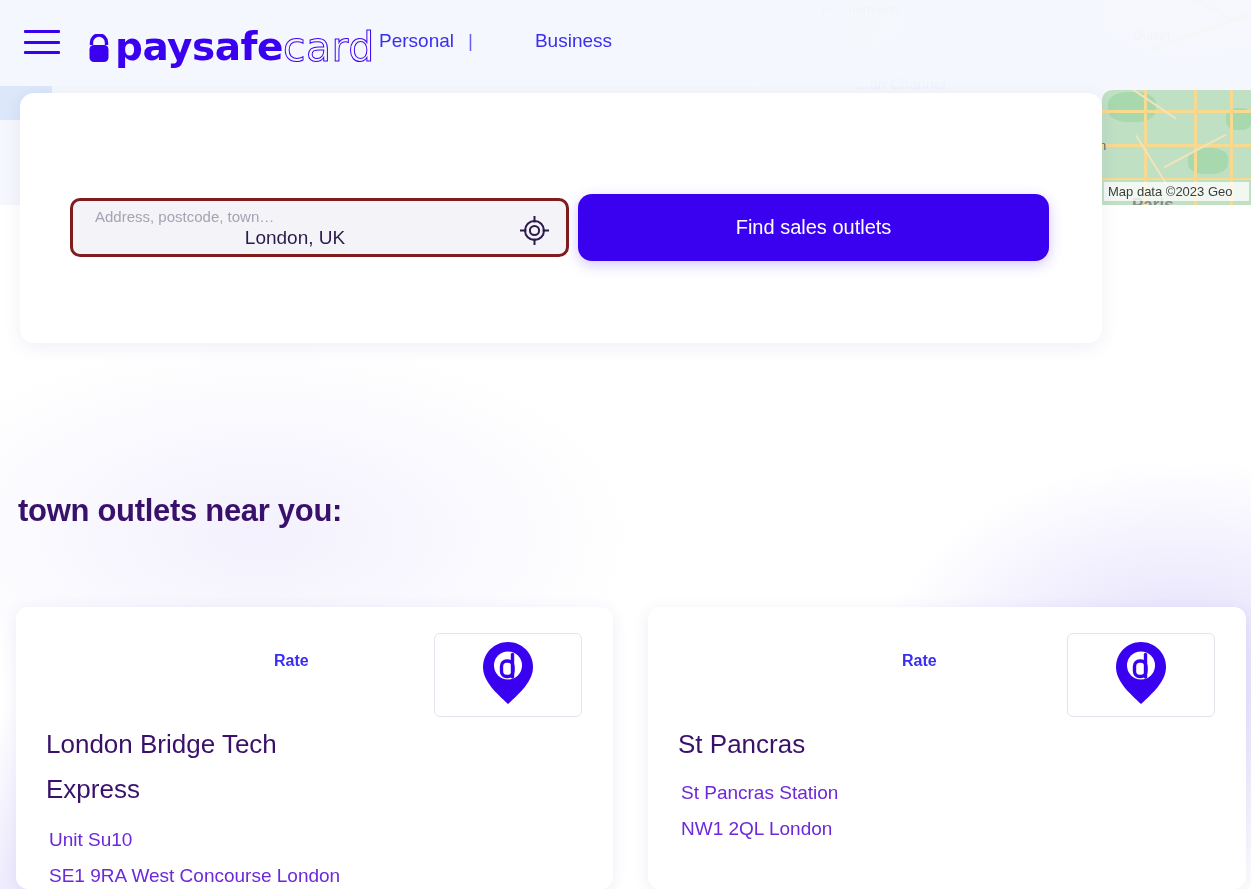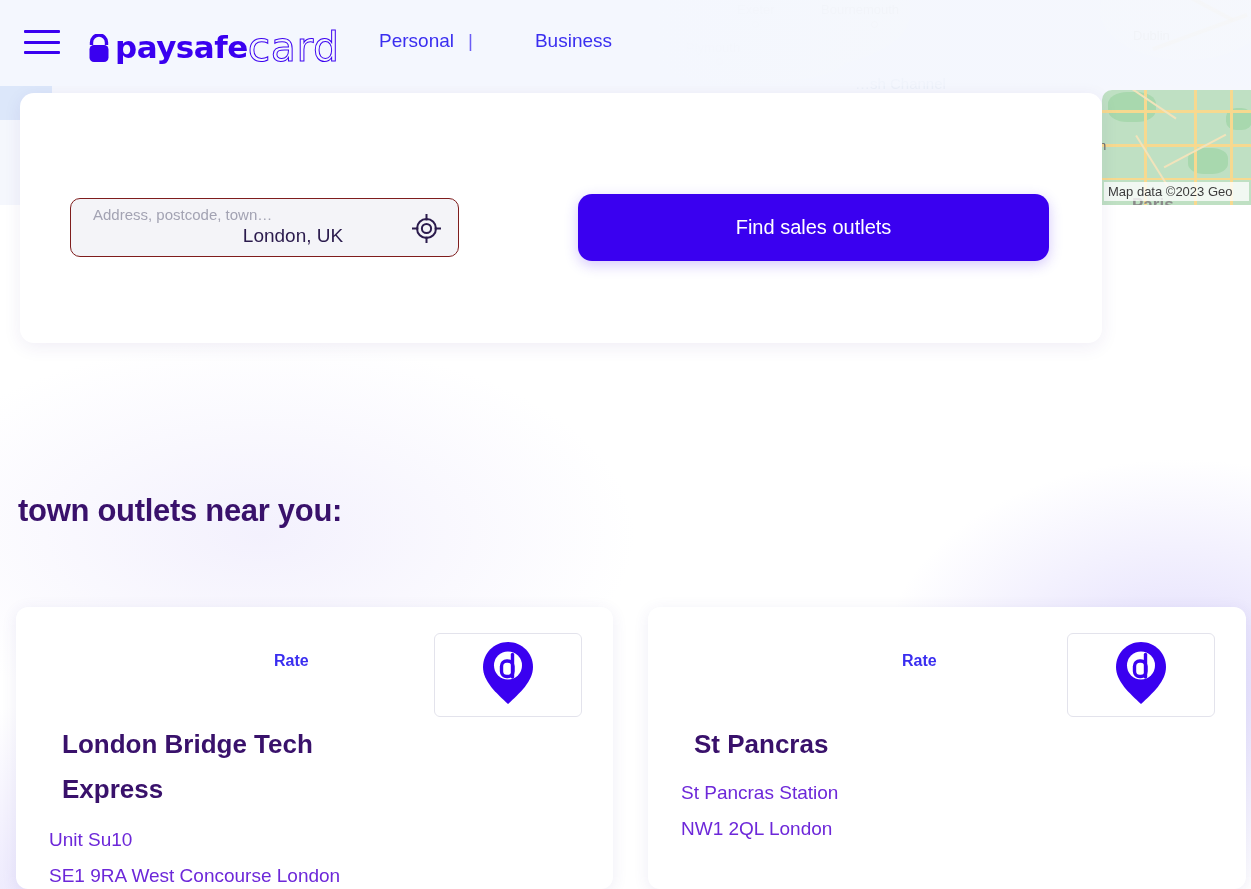--- a/index.html
+++ b/index.html
@@ -172,21 +172,21 @@
     z-index: 21;
   }
   .brand-lock {
     position: relative;
     width: 26px; height: 30px;
     margin-right: 3px;
   }
 
   .brand-paysafe {
     font-family: "DejaVu Sans", sans-serif;
-    font-size: 31px;
+    font-size: 39px;
     font-weight: bold;
     color: #3a00f0;
     letter-spacing: -0.5px;
     line-height: 34px;
     margin-top: 29px;
   }
   .brand-card {
     font-family: "DejaVu Sans", sans-serif;
     font-size: 41px;
     font-weight: normal;
@@ -232,23 +232,23 @@
   .search-title {
     position: absolute;
     left: 50px; top: 39px;
     font-size: 20px;
     color: #4a2ef5;
     font-family: "Liberation Sans", sans-serif;
   }
   .search-field {
     position: absolute;
     left: 50px; top: 105px;
-    width: 389px; height: 59px;
+    width: 499px; height: 59px;
     background: #f4f4f8;
-    border: 1px solid #7f1d1d;
+    border: 3px solid #7f1d1d;
     border-radius: 10px;
     cursor: text;
   }
   .search-placeholder {
     position: absolute;
     left: 22px; top: 7px;
     font-size: 15px;
     color: #a3a3b3;
     font-family: "Liberation Sans", sans-serif;
     pointer-events: none;
@@ -352,25 +352,25 @@
 
   .pin-icon {
     position: absolute;
     left: 50%;
     top: 50%;
     transform: translate(-50%, -50%);
   }
 
   .outlet-name {
     position: absolute;
-    left: 46px;
+    left: 30px;
     top: 115px;
     width: 330px;
     font-size: 26px;
-    font-weight: bold;
+    font-weight: normal;
     color: #39116b;
     line-height: 45px;
     font-family: "Liberation Sans", sans-serif;
   }
   .outlet-addr1, .outlet-addr2 {
     position: absolute;
     left: 33px;
     font-size: 19px;
     color: #6d28d9;
     font-family: "Liberation Sans", sans-serif;

